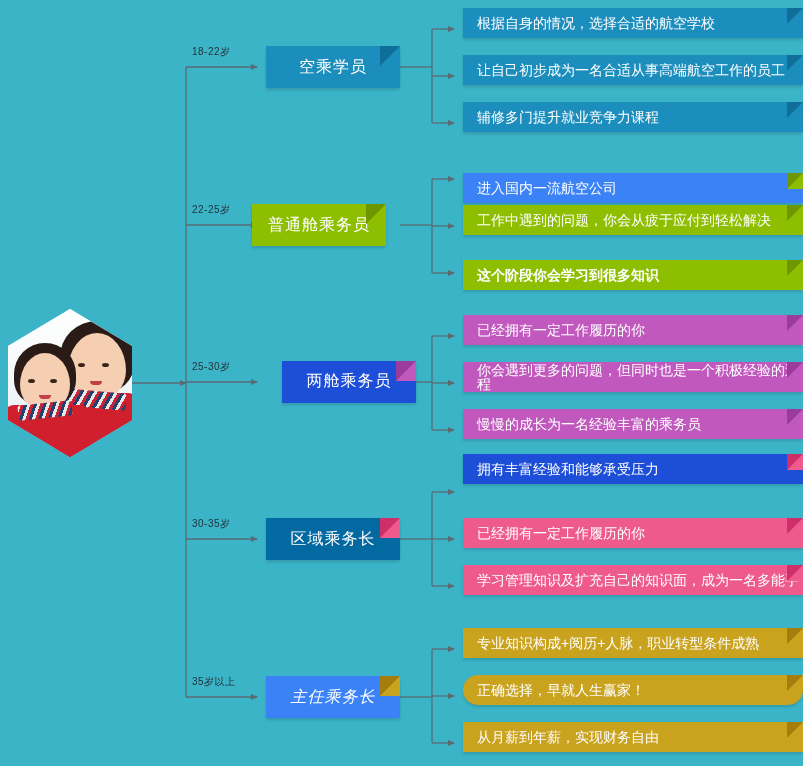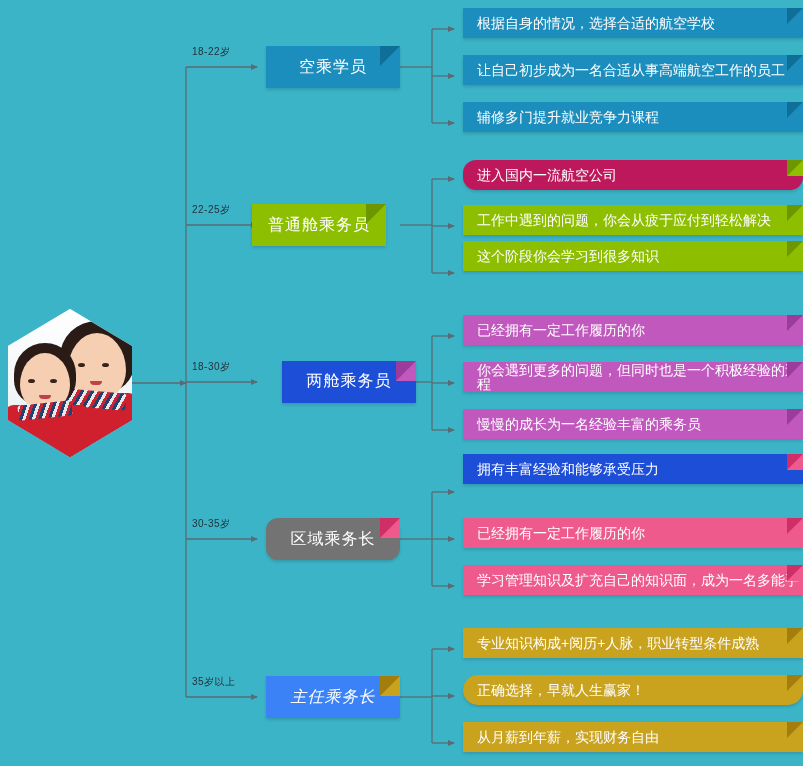--- a/index.html
+++ b/index.html
@@ -184,39 +184,39 @@
         </span>
         <span>辅修多门提升就业竞争力课程</span>
       </div>
       <div class="age-label" style="left: 192px; top: 203px;">22-25岁</div>
       <div class="node stage-node" style="left: 252px; top: 204px; background: rgb(141, 191, 0);">
         <span class="fold">
           <i style="border-width: 0px 0px 20px 20px; border-color: transparent transparent rgb(141, 191, 0) rgb(110, 150, 0);"></i>
         </span>
         <span>普通舱乘务员</span>
       </div>
-      <div class="node detail-node" style="top: 160px; background: #be185d; border-radius: 13px;">
+      <div class="node detail-node" style="top: 173px; background: #3b82f6;">
         <span class="fold">
           <i style="border-width: 0px 0px 16px 16px; border-color: transparent transparent rgb(141, 191, 0) rgb(110, 150, 0);"></i>
         </span>
         <span>进入国内一流航空公司</span>
       </div>
       <div class="node detail-node" style="top: 205px; background: rgb(141, 191, 0);">
         <span class="fold">
           <i style="border-width: 0px 0px 16px 16px; border-color: transparent transparent rgb(141, 191, 0) rgb(110, 150, 0);"></i>
         </span>
         <span>工作中遇到的问题，你会从疲于应付到轻松解决</span>
       </div>
-      <div class="node detail-node" style="top: 241px; background: rgb(141, 191, 0);">
+      <div class="node detail-node" style="top: 260px; background: rgb(141, 191, 0); font-weight: bold;">
         <span class="fold">
           <i style="border-width: 0px 0px 16px 16px; border-color: transparent transparent rgb(141, 191, 0) rgb(110, 150, 0);"></i>
         </span>
         <span>这个阶段你会学习到很多知识</span>
       </div>
-      <div class="age-label" style="left: 192px; top: 360px;">18-30岁</div>
+      <div class="age-label" style="left: 192px; top: 360px;">25-30岁</div>
       <div class="node stage-node" style="left: 282px; top: 361px; background: #1d4ed8; font-family: Liberation Mono, monospace;">
         <span class="fold">
           <i style="border-width: 0px 0px 20px 20px; border-color: transparent transparent rgb(192, 88, 190) rgb(155, 59, 155);"></i>
         </span>
         <span>两舱乘务员</span>
       </div>
       <div class="node detail-node" style="top: 315px; background: rgb(192, 88, 190);">
         <span class="fold">
           <i style="border-width: 0px 0px 16px 16px; border-color: transparent transparent rgb(192, 88, 190) rgb(155, 59, 155);"></i>
         </span>
@@ -228,21 +228,21 @@
         </span>
         <span>你会遇到更多的问题，但同时也是一个积极经验的过程</span>
       </div>
       <div class="node detail-node" style="top: 409px; background: rgb(192, 88, 190);">
         <span class="fold">
           <i style="border-width: 0px 0px 16px 16px; border-color: transparent transparent rgb(192, 88, 190) rgb(155, 59, 155);"></i>
         </span>
         <span>慢慢的成长为一名经验丰富的乘务员</span>
       </div>
       <div class="age-label" style="left: 192px; top: 517px;">30-35岁</div>
-      <div class="node stage-node" style="left: 266px; top: 518px; background: #737373; border-radius: 12px;">
+      <div class="node stage-node" style="left: 266px; top: 518px; background: #0369a1;">
         <span class="fold">
           <i style="border-width: 0px 0px 20px 20px; border-color: transparent transparent rgb(239, 90, 140) rgb(207, 47, 104);"></i>
         </span>
         <span>区域乘务长</span>
       </div>
       <div class="node detail-node" style="top: 454px; background: #1d4ed8; text-align: center;">
         <span class="fold">
           <i style="border-width: 0px 0px 16px 16px; border-color: transparent transparent rgb(239, 90, 140) rgb(207, 47, 104);"></i>
         </span>
         <span>拥有丰富经验和能够承受压力</span>

